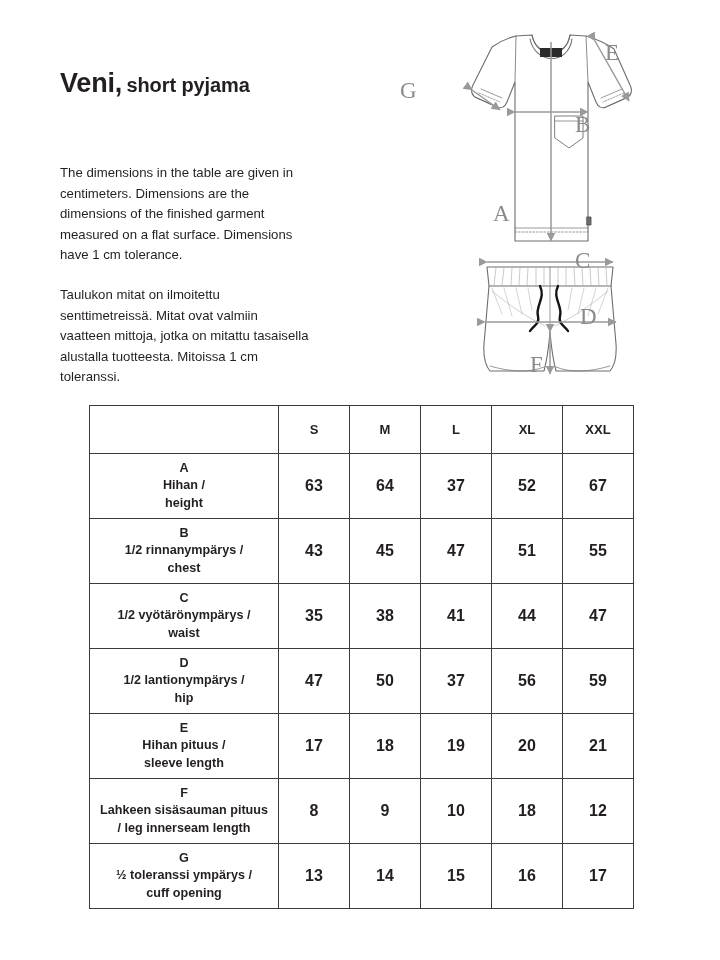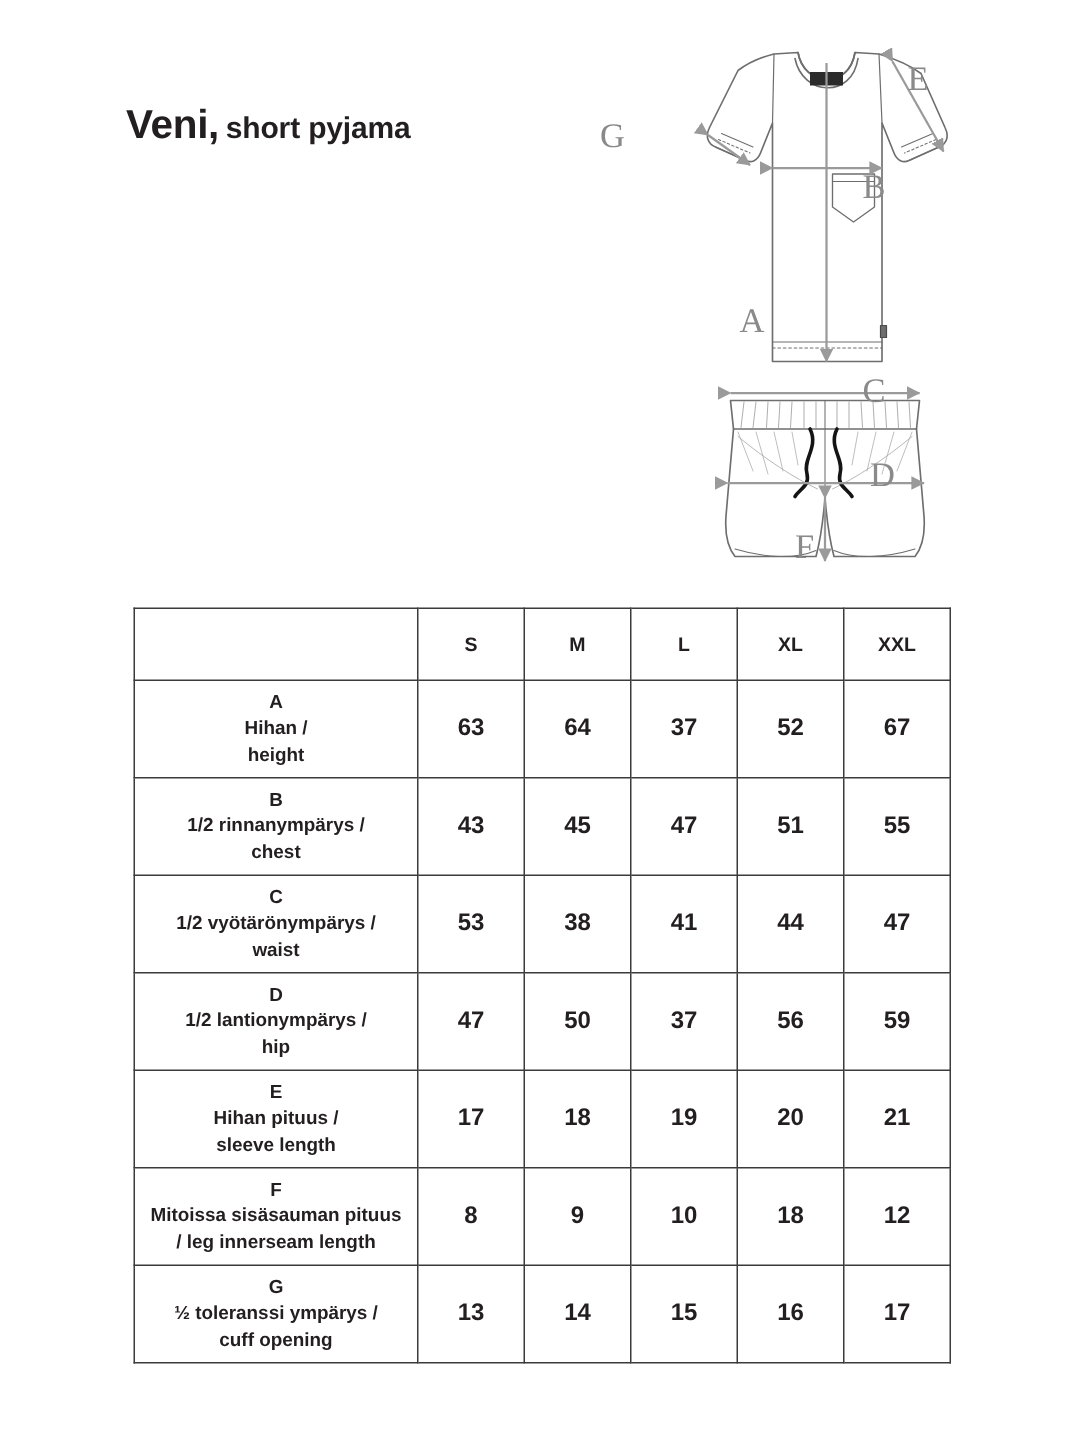--- a/index.html
+++ b/index.html
@@ -20,21 +20,20 @@
   .title {
     position: absolute;
     left: 60px;
     top: 68px;
     white-space: nowrap;
   }
   .title .brand {
     font-size: 27px;
     font-weight: bold;
     letter-spacing: -0.2px;
-    margin-left: 24px;
   }
   .title .sub {
     font-size: 20px;
     font-weight: 700;
     letter-spacing: -0.1px;
   }
 
   
   .intro {
     position: absolute;
@@ -101,20 +100,22 @@
 </style>
 </head>
 <body>
 
 <div class="title">
   <span class="brand">Veni,</span>
   <span class="sub">short pyjama</span>
 </div>
 
 <div class="intro">
+  <p>The dimensions in the table are given in centimeters. Dimensions are the dimensions of the finished garment measured on a flat surface. Dimensions have 1 cm tolerance.</p>
+  <p>Taulukon mitat on ilmoitettu senttimetreissä. Mitat ovat valmiin vaatteen mittoja, jotka on mitattu tasaisella alustalla tuotteesta. Mitoissa 1 cm toleranssi.</p>
 </div>
 
 <div class="illustration">
   <svg width="330" height="380" viewBox="0 0 330 380" xmlns="http://www.w3.org/2000/svg">
     <g fill="none" stroke="#6e6e6e" stroke-width="1.1" stroke-linejoin="round" stroke-linecap="round">
 
       <g>
 
         <path d="M112 33
                  C 120 27, 128 24, 136 22
@@ -301,21 +302,21 @@
       <td class="value-cell">51</td>
       <td class="value-cell">55</td>
     </tr>
 
     <tr>
       <td class="label-cell">
         <span class="letter">C</span>
         <span>1/2  vyötärönympärys /</span><br>
         <span>waist</span>
       </td>
-      <td class="value-cell">53</td>
+      <td class="value-cell">35</td>
       <td class="value-cell">38</td>
       <td class="value-cell">41</td>
       <td class="value-cell">44</td>
       <td class="value-cell">47</td>
     </tr>
 
     <tr>
       <td class="label-cell">
         <span class="letter">D</span>
         <span>1/2  lantionympärys /</span><br>
@@ -337,21 +338,21 @@
       <td class="value-cell">17</td>
       <td class="value-cell">18</td>
       <td class="value-cell">19</td>
       <td class="value-cell">20</td>
       <td class="value-cell">21</td>
     </tr>
 
     <tr>
       <td class="label-cell">
         <span class="letter">F</span>
-        <span>Mitoissa sisäsauman pituus</span><br>
+        <span>Lahkeen sisäsauman pituus</span><br>
         <span>/ leg innerseam length</span>
       </td>
       <td class="value-cell">8</td>
       <td class="value-cell">9</td>
       <td class="value-cell">10</td>
       <td class="value-cell">18</td>
       <td class="value-cell">12</td>
     </tr>
 
     <tr>

